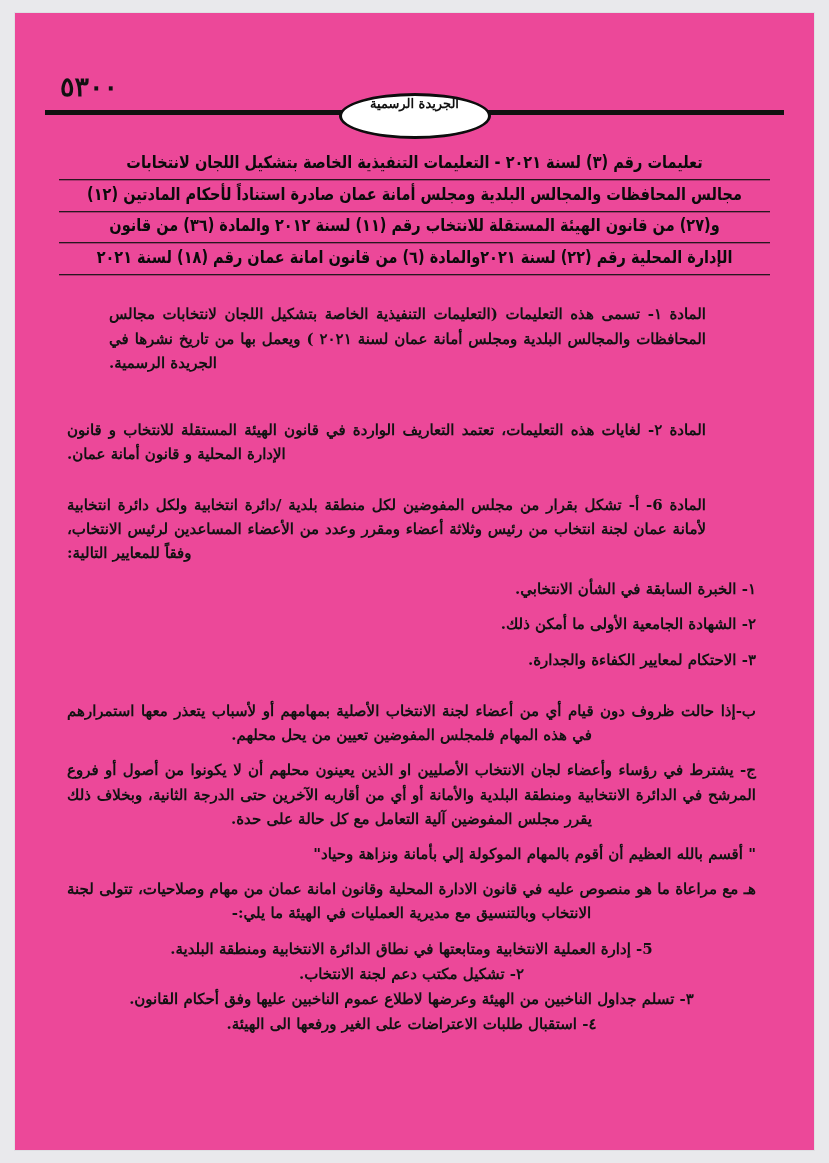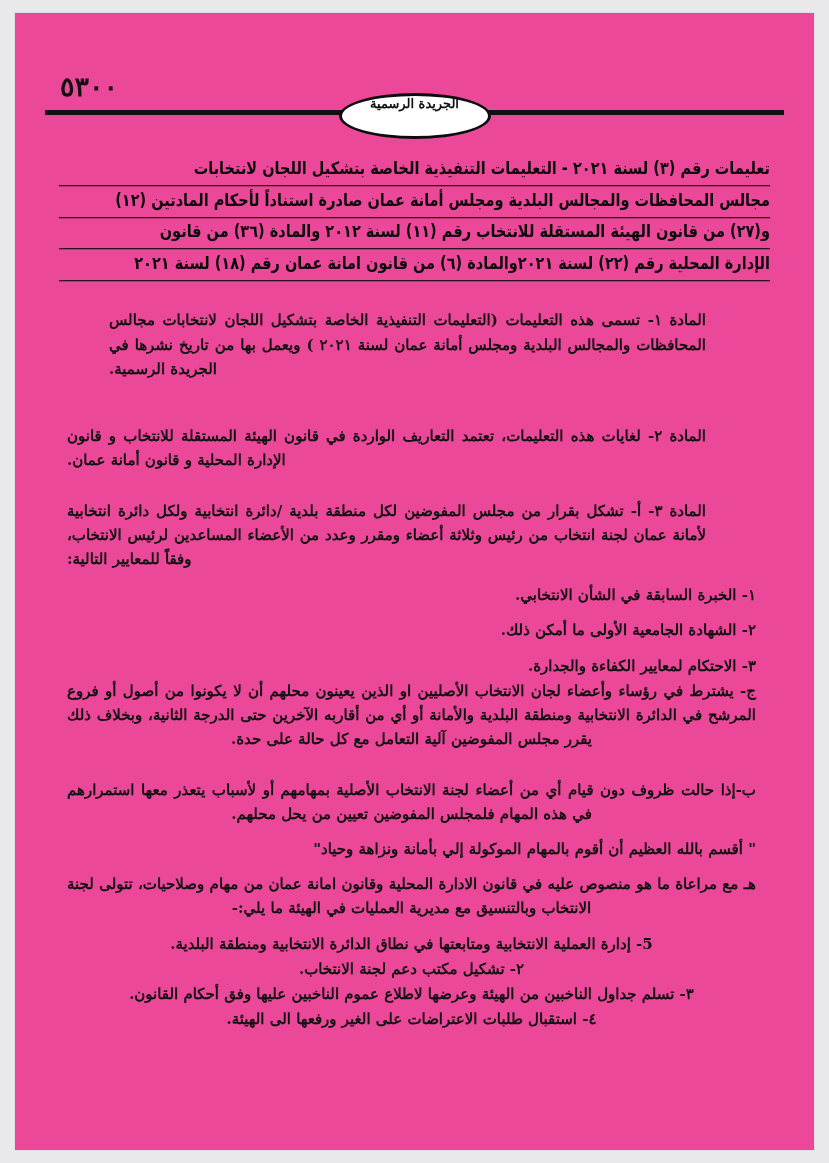--- a/index.html
+++ b/index.html
@@ -74,22 +74,22 @@
   .oval-text {
     font-family: "DejaVu Serif", "Liberation Serif", serif;
     font-size: 13px;
     font-weight: 700;
     color: #111;
     white-space: nowrap;
   }
 
   
   .title-block {
-    margin: 24px 44px 0 44px;
-    text-align: right;
+    margin: 18px 44px 0 44px;
+    text-align: center;
     direction: rtl;
   }
   .title-line {
     font-family: "DejaVu Sans", "Liberation Sans", sans-serif;
     font-size: 14.5px;
     font-weight: 700;
     color: #0b0b0b;
     line-height: 1.35;
     padding: 1px 0 3px 0;
     margin-bottom: 7px;
@@ -213,35 +213,35 @@
 
       <div class="art art-1">
         <p class="p-text">المادة ١- تسمى هذه التعليمات (التعليمات التنفيذية الخاصة بتشكيل اللجان لانتخابات مجالس المحافظات والمجالس البلدية ومجلس أمانة عمان لسنة ٢٠٢١ ) ويعمل بها من تاريخ نشرها في الجريدة الرسمية.</p>
       </div>
 
       <div class="art art-2">
         <p class="p-text">المادة ٢- لغايات هذه التعليمات، تعتمد التعاريف الواردة في قانون الهيئة المستقلة للانتخاب و قانون الإدارة المحلية و قانون أمانة عمان.</p>
       </div>
 
       <div class="art art-3a">
-        <p class="p-text">المادة ٣- أ- تشكل بقرار من مجلس المفوضين لكل منطقة بلدية /دائرة انتخابية ولكل دائرة انتخابية لأمانة عمان لجنة انتخاب من رئيس وثلاثة أعضاء ومقرر وعدد من الأعضاء المساعدين لرئيس الانتخاب، وفقاً للمعايير التالية:</p>
+        <p class="p-text">المادة 6- أ- تشكل بقرار من مجلس المفوضين لكل منطقة بلدية /دائرة انتخابية ولكل دائرة انتخابية لأمانة عمان لجنة انتخاب من رئيس وثلاثة أعضاء ومقرر وعدد من الأعضاء المساعدين لرئيس الانتخاب، وفقاً للمعايير التالية:</p>
       </div>
 
       <ol class="sub-list list-inner">
         <li>١- الخبرة السابقة في الشأن الانتخابي.</li>
         <li>٢- الشهادة الجامعية الأولى ما أمكن ذلك.</li>
         <li>٣- الاحتكام لمعايير الكفاءة والجدارة.</li>
       </ol>
 
+      <div class="para gap-before">
+        <p class="p-text">ب-إذا حالت ظروف دون قيام أي من أعضاء لجنة الانتخاب الأصلية بمهامهم أو لأسباب يتعذر معها استمرارهم في هذه المهام فلمجلس المفوضين تعيين من يحل محلهم.</p>
+      </div>
+
       <div class="para">
         <p class="p-text">ج- يشترط في رؤساء وأعضاء لجان الانتخاب الأصليين او الذين يعينون محلهم أن لا يكونوا من أصول أو فروع المرشح في الدائرة الانتخابية ومنطقة البلدية والأمانة أو أي من أقاربه الآخرين حتى الدرجة الثانية، وبخلاف ذلك يقرر مجلس المفوضين آلية التعامل مع كل حالة على حدة.</p>
-      </div>
-
-      <div class="para gap-before">
-        <p class="p-text">ب-إذا حالت ظروف دون قيام أي من أعضاء لجنة الانتخاب الأصلية بمهامهم أو لأسباب يتعذر معها استمرارهم في هذه المهام فلمجلس المفوضين تعيين من يحل محلهم.</p>
       </div>
 
       <div class="para">
         <p class="quote-line">" أقسم بالله العظيم أن أقوم بالمهام الموكولة إلي بأمانة ونزاهة وحياد"</p>
       </div>
 
       <div class="para">
         <p class="p-text">هـ مع مراعاة ما هو منصوص عليه في قانون الادارة المحلية وقانون امانة عمان من مهام وصلاحيات، تتولى لجنة الانتخاب وبالتنسيق مع مديرية العمليات في الهيئة ما يلي:-</p>
       </div>
 

